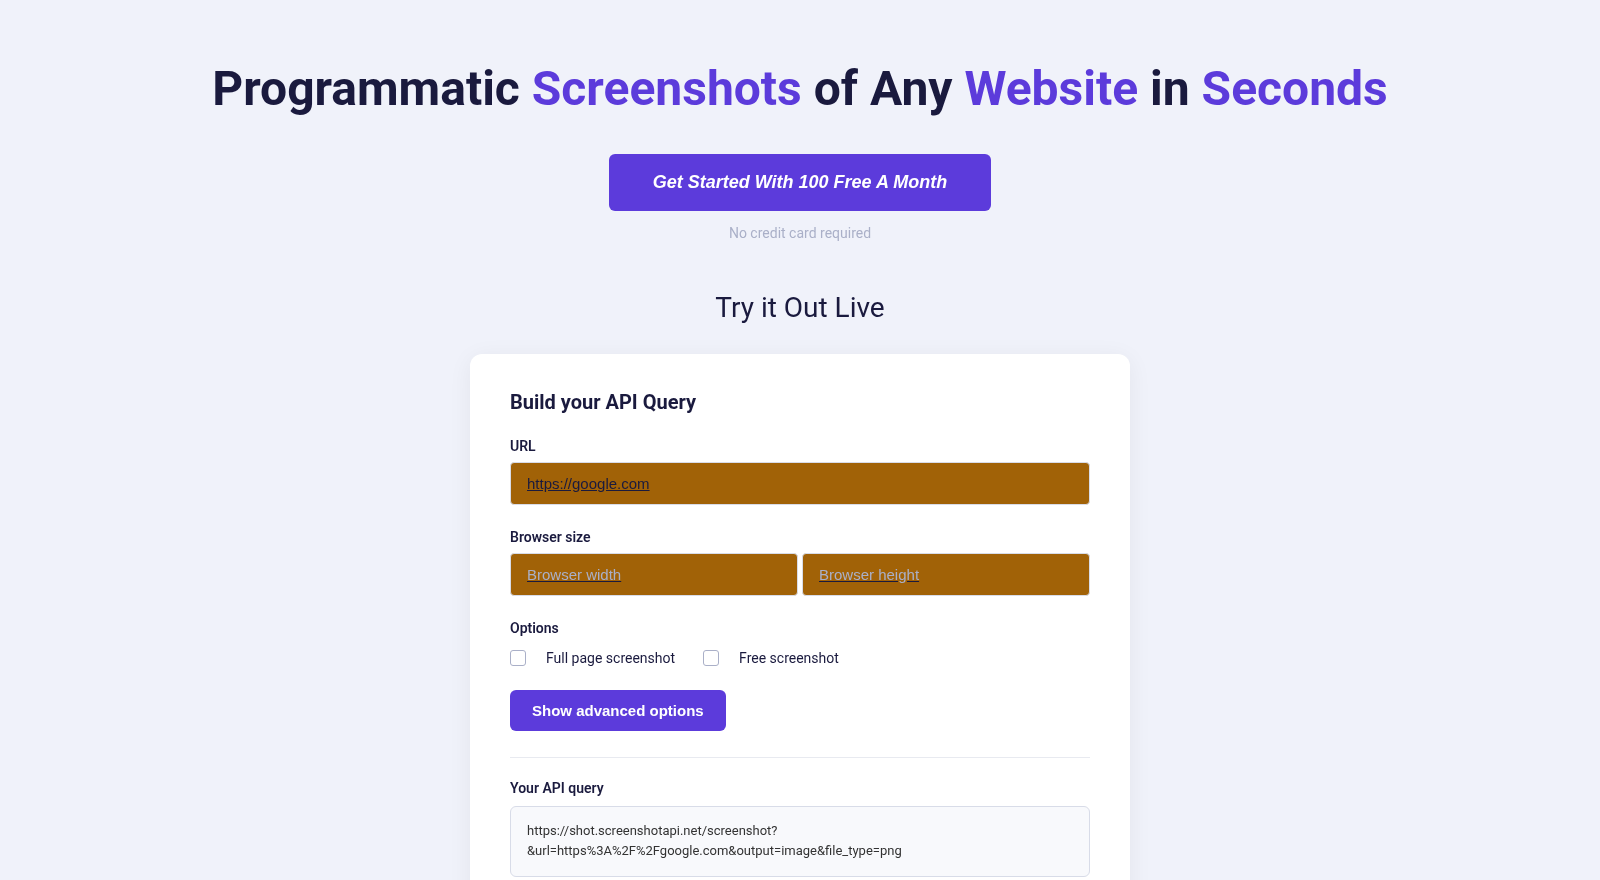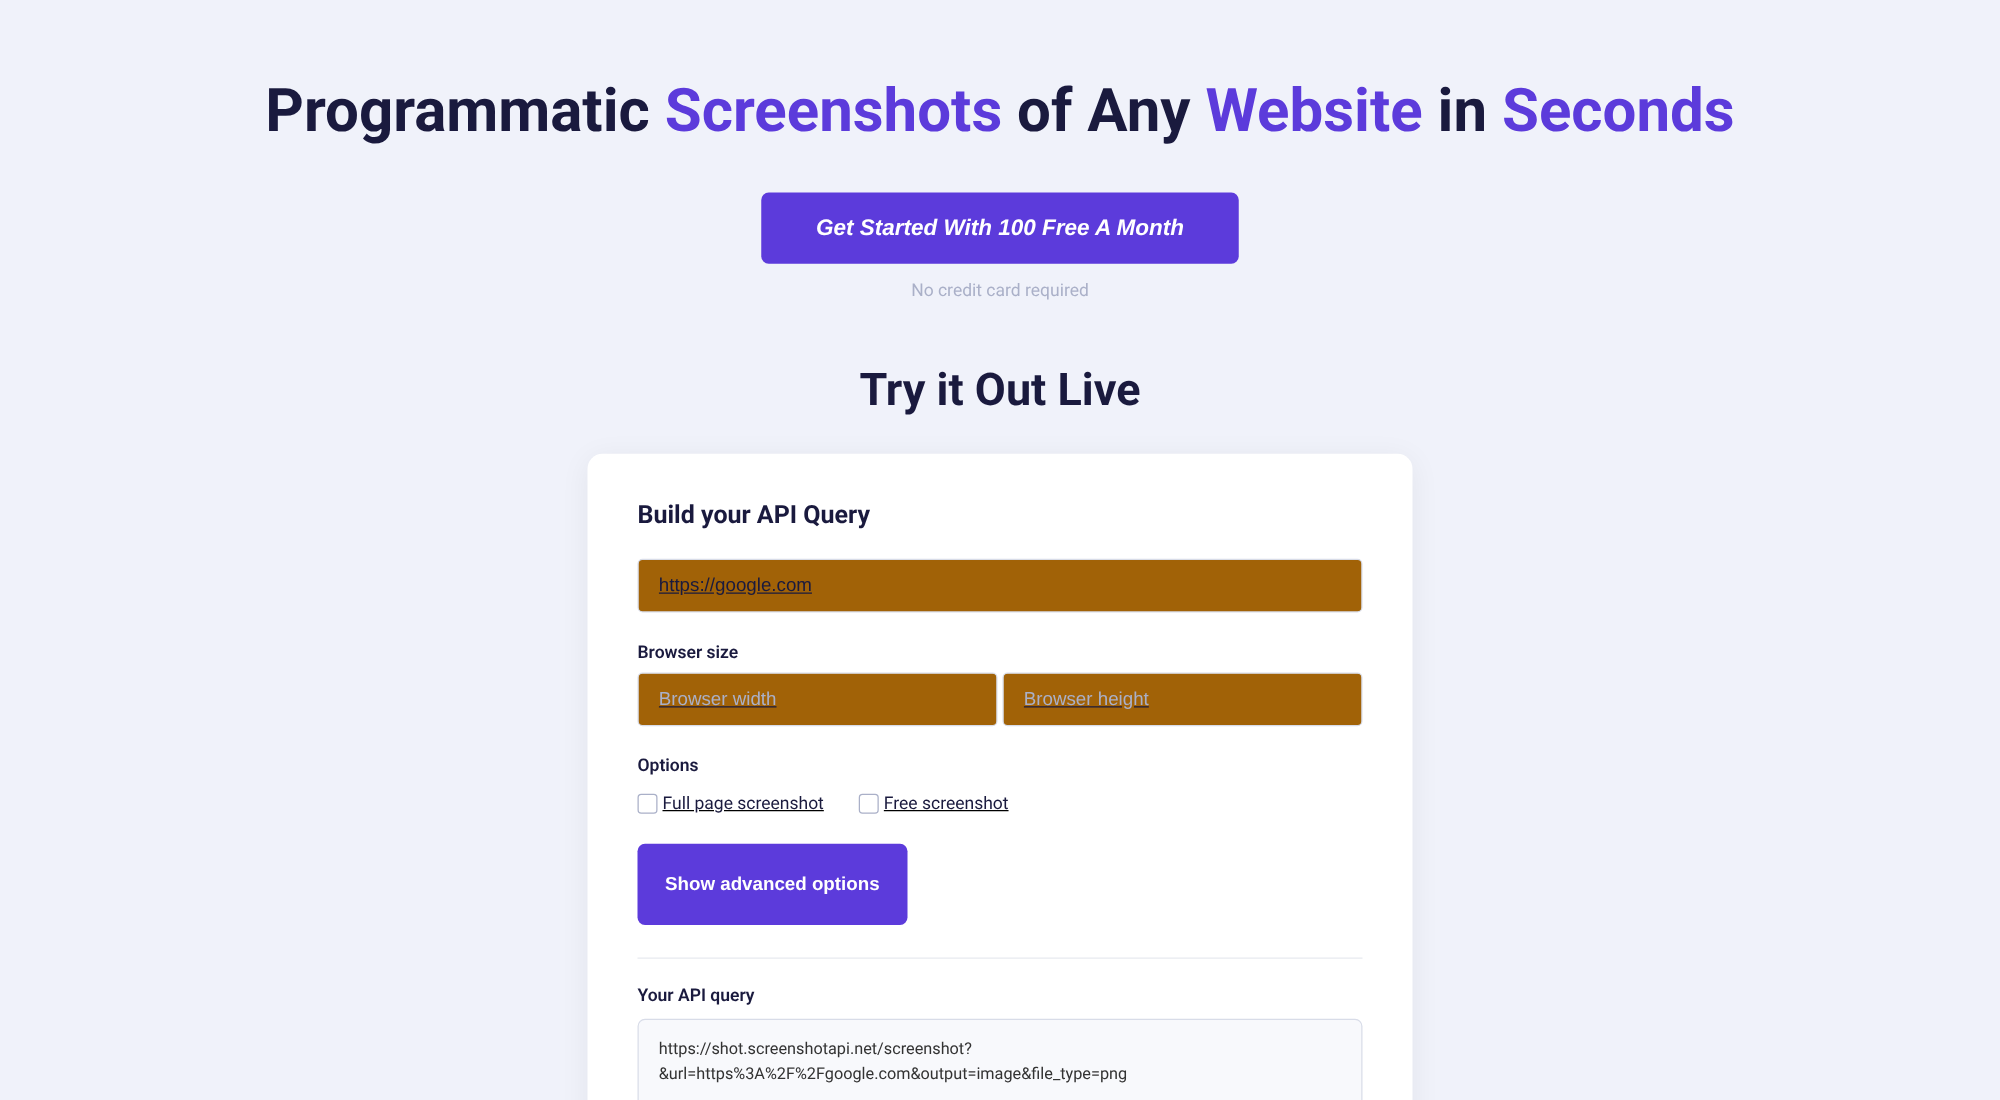--- a/index.html
+++ b/index.html
@@ -52,22 +52,22 @@
     }
 
     .no-credit {
       color: #aab0c8;
       font-size: 14px;
       text-align: center;
       margin-bottom: 50px;
     }
 
     .try-title {
-      font-size: 36px;
-      font-weight: 700;
+      font-size: 28px;
+      font-weight: 400;
       color: #1a1a3e;
       text-align: right;
       margin-bottom: 30px;
     }
 
     .api-card {
       background: #ffffff;
       border-radius: 12px;
       padding: 36px 40px;
       width: 660px;
@@ -130,23 +130,22 @@
     .checkbox-row {
       display: flex;
       gap: 28px;
       align-items: center;
       margin-bottom: 22px;
     }
 
     .checkbox-item {
       display: flex;
       align-items: center;
-      gap: 4px;
-      cursor: pointer;
-      text-decoration: underline;
+      gap: 20px;
+      cursor: pointer;
     }
 
     .checkbox-item input[type="checkbox"] {
       width: 16px;
       height: 16px;
       border: 1.5px solid #aab0c8;
       border-radius: 3px;
       cursor: pointer;
       appearance: none;
       background: #fff;
@@ -161,21 +160,21 @@
       font-size: 14px;
       color: #1a1a3e;
       cursor: pointer;
     }
 
     .advanced-btn {
       background: #5c3bdb;
       color: #ffffff;
       border: none;
       border-radius: 6px;
-      padding: 24px 22px;
+      padding: 12px 22px;
       font-size: 15px;
       font-weight: 600;
       cursor: pointer;
       margin-bottom: 26px;
       display: inline-block;
     }
 
     .api-query-section {
       border-top: 1px solid #e8eaf0;
       padding-top: 22px;
@@ -212,20 +211,21 @@
 
   <button class="cta-button">Get Started With 100 Free A Month</button>
   <p class="no-credit">No credit card required</p>
 
   <h2 class="try-title">Try it Out Live</h2>
 
   <div class="api-card">
     <div class="card-title">Build your API Query</div>
 
     <div class="field-group">
+      <label class="field-label">URL</label>
       <input class="text-input" type="text" value="https://google.com" placeholder="https://google.com" style="">
     </div>
 
     <div class="field-group">
       <label class="field-label">Browser size</label>
       <div class="browser-size-row">
         <input class="text-input" type="text" placeholder="Browser width" style="">
         <input class="text-input" type="text" placeholder="Browser height" style="">
       </div>
     </div>

